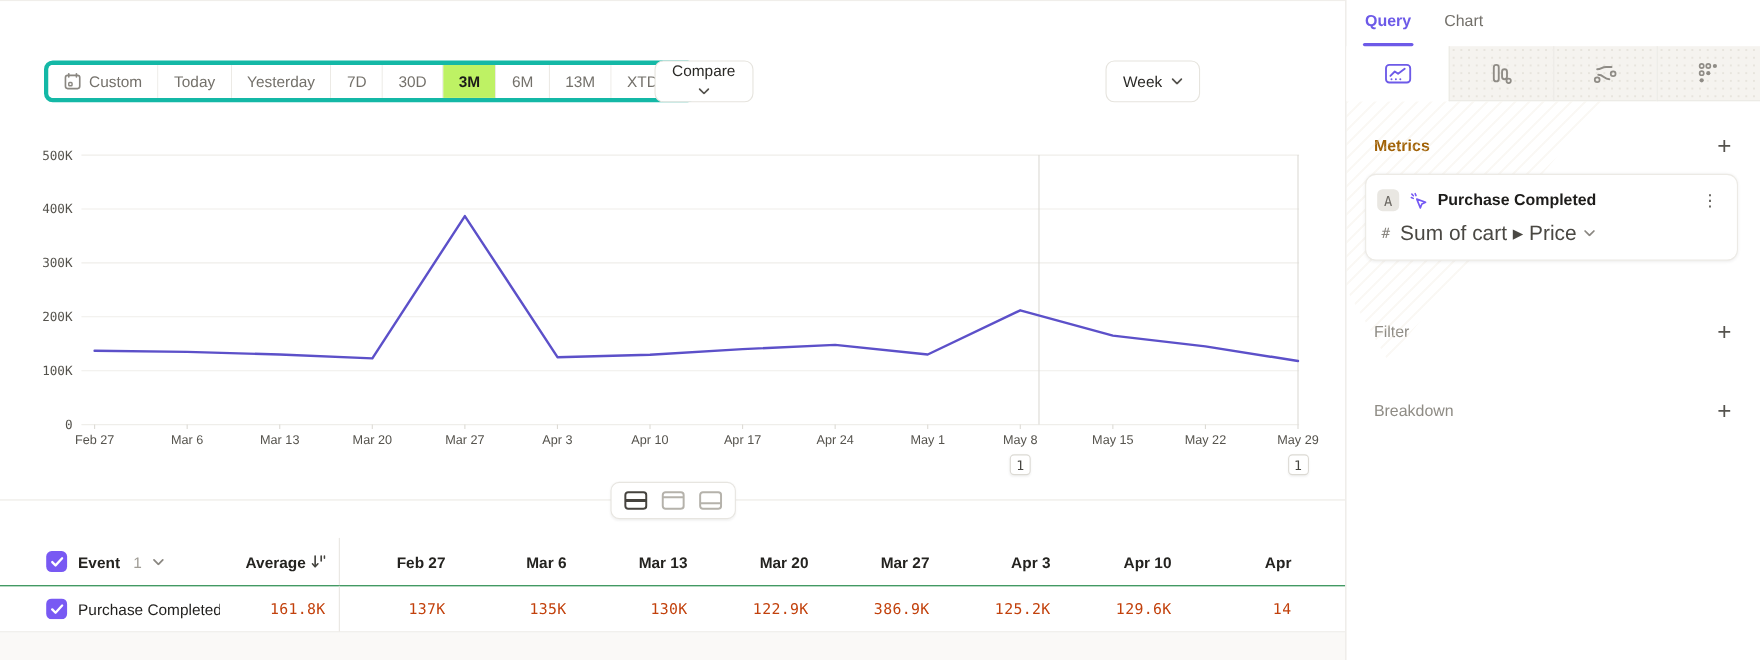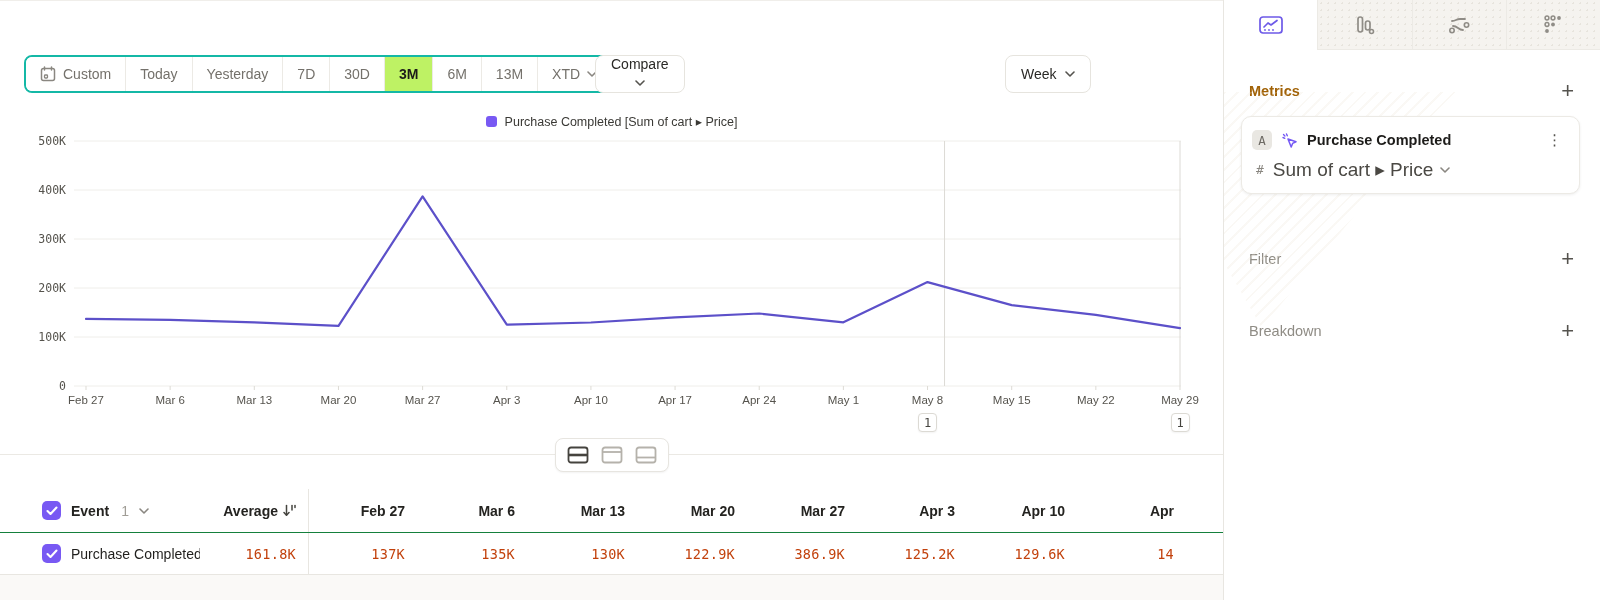--- a/index.html
+++ b/index.html
@@ -5,22 +5,22 @@
   * { margin:0; padding:0; box-sizing:border-box; }
   html,body { width:1600px; height:600px; background:#fff; overflow:hidden;
     font-family:"Liberation Sans", sans-serif; color:#201f1d; }
   .mono { font-family:"DejaVu Sans Mono", monospace; }
 
   
   .main { position:absolute; left:0; top:0; width:1223px; height:600px; background:#fff; border-top:1px solid #f0eeea; }
 
   
   .toolbar { position:absolute; left:0; top:54px; width:100%; height:38px; }
-  .range-group { position:absolute; left:24px; top:0; display:flex; align-items:stretch; height:38px;
-    border:2px solid #14b8a6; border-radius:8px; background:#fff; overflow:hidden; }
+  .range-group { position:absolute; left:40px; top:0; display:flex; align-items:stretch; height:38px;
+    border:4px solid #14b8a6; border-radius:8px; background:#fff; overflow:hidden; }
   .range-btn { display:flex; align-items:center; gap:7px; padding:0 14px; font-size:14px; color:#74716b;
     border-right:1px solid #eceae5; cursor:pointer; background:#fff; white-space:nowrap; }
   .range-btn:last-child { border-right:none; }
   .range-btn.active { background:#bef264; color:#1c1b19; font-weight:bold; }
   .chev { width:10px; height:6px; flex:0 0 auto; }
   .chev polyline { fill:none; stroke:#8a8781; stroke-width:1.6; stroke-linecap:round; stroke-linejoin:round; }
   .btn { position:absolute; top:0; height:38px; display:flex; align-items:center; gap:8px; padding:0 15px;
     border:1px solid #e6e4de; border-radius:8px; background:#fff; font-size:14px; color:#2a2926; cursor:pointer; white-space:nowrap; }
   .btn .chev polyline { stroke:#55534e; }
   #compare-btn { left:595px;flex-direction:column; }
@@ -146,24 +146,20 @@
         </svg>
     </div>
     <div class="btn" id="week-btn">
       <span>Week</span>
       <svg class="chev" viewBox="0 0 10 6">
           <polyline points="1,1 5,5 9,1"></polyline>
         </svg>
     </div>
   </div>
 
-  <div class="legend">
-    <span class="legend-swatch" id="legend-swatch" style="background: rgb(120, 89, 243);"></span>
-    <span>Purchase Completed [Sum of cart ▸ Price]</span>
-  </div>
 
   <svg id="chart-svg" width="1223" height="310">
       <line x1="74" y1="255" x2="1181" y2="255" stroke="#efeeea" stroke-width="1"></line>
       <text x="66" y="259" text-anchor="end" font-size="11.5" fill="#55534d" font-family="DejaVu Sans Mono, monospace">0</text>
       <line x1="74" y1="206" x2="1181" y2="206" stroke="#efeeea" stroke-width="1"></line>
       <text x="66" y="210" text-anchor="end" font-size="11.5" fill="#55534d" font-family="DejaVu Sans Mono, monospace">100K</text>
       <line x1="74" y1="157" x2="1181" y2="157" stroke="#efeeea" stroke-width="1"></line>
       <text x="66" y="161" text-anchor="end" font-size="11.5" fill="#55534d" font-family="DejaVu Sans Mono, monospace">200K</text>
       <line x1="74" y1="108" x2="1181" y2="108" stroke="#efeeea" stroke-width="1"></line>
       <text x="66" y="112" text-anchor="end" font-size="11.5" fill="#55534d" font-family="DejaVu Sans Mono, monospace">300K</text>
@@ -283,20 +279,24 @@
           </div>
         </div>
       </div>
     <div class="below-strip"></div>
   </div>
 </div>
 
 <div class="sidebar">
   <div class="sidebar-pattern"></div>
 
+  <div class="side-tabs" id="side-tabs">
+      <div class="side-tab active">Query</div>
+      <div class="side-tab">Chart</div>
+    </div>
 
   <div class="icon-tabs">
     <div class="icon-tab active">
       <svg width="26" height="22" viewBox="0 0 26 22">
         <rect x="2" y="3" width="22" height="16" rx="3" fill="none" stroke="#6d5ae8" stroke-width="1.7"></rect>
         <polyline points="6,13 10,9 13,11 19,6.5" fill="none" stroke="#6d5ae8" stroke-width="1.7" stroke-linecap="round" stroke-linejoin="round"></polyline>
         <circle cx="7" cy="16" r="0.9" fill="#6d5ae8"></circle>
           <circle cx="11" cy="16" r="0.9" fill="#6d5ae8"></circle>
           <circle cx="15" cy="16" r="0.9" fill="#6d5ae8"></circle>
       </svg>

